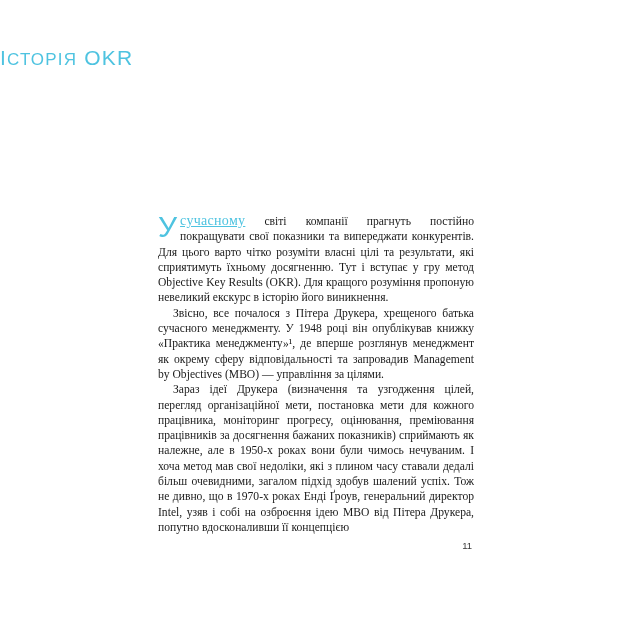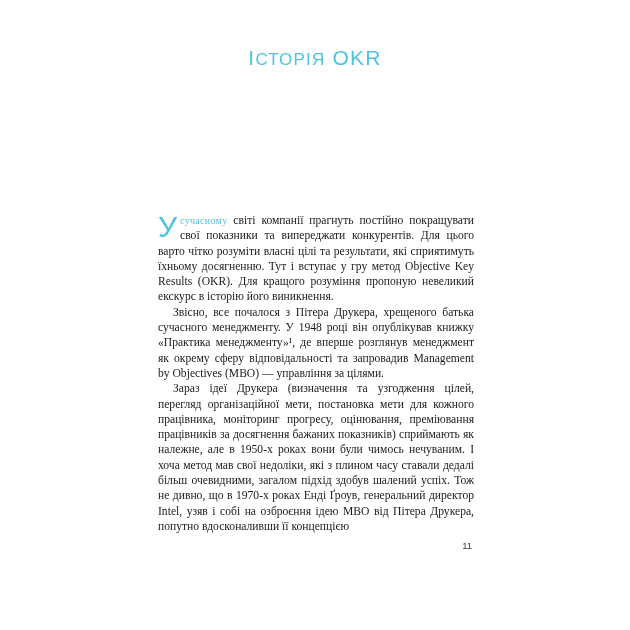--- a/index.html
+++ b/index.html
@@ -17,21 +17,20 @@
     position: relative;
     width: 630px;
     height: 630px;
     box-sizing: border-box;
   }
   .chapter-title {
     position: absolute;
     left: 0;
     right: 0;
     top: 46px;
-    text-align: center;
     font-family: "Liberation Sans", sans-serif;
     font-size: 21px;
     letter-spacing: 1.2px;
     color: #4ec3e0;
     font-weight: 400;
   }
   .chapter-title .small-caps {
     font-size: 17px;
   }
   .body-text {
@@ -57,23 +56,24 @@
     float: left;
     font-family: "Liberation Sans", sans-serif;
     font-size: 30px;
     line-height: 25px;
     color: #4ec3e0;
     padding-right: 3px;
     padding-top: 1px;
     font-weight: 400;
   }
   .lead-caps {
-    font-size: 10px;
+    font-size: 14px;
     letter-spacing: 0.3px;
     color: #4ec3e0;
+    text-decoration: underline;
   }
   .page-number {
     position: absolute;
     right: 158px;
     top: 540px;
     font-family: "Liberation Sans", sans-serif;
     font-size: 9.5px;
     color: #3a3a3a;
   }
 </style>

